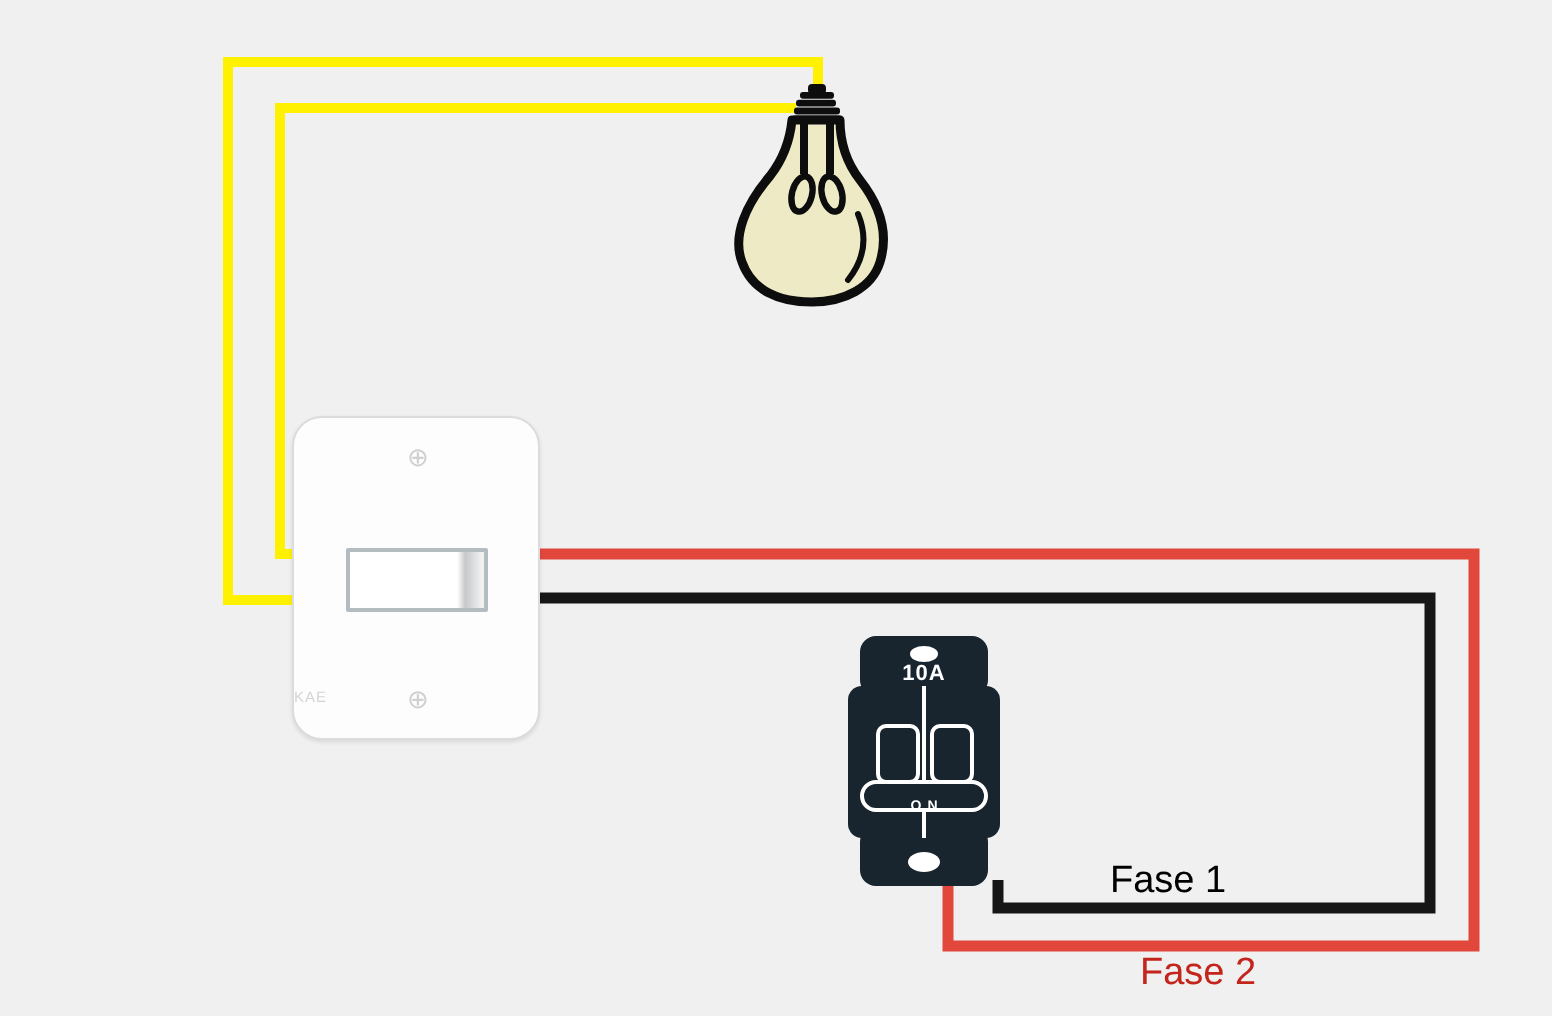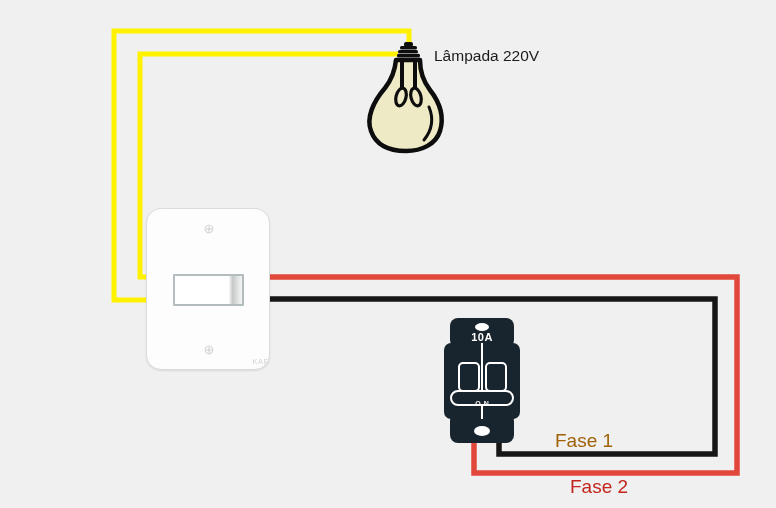--- a/index.html
+++ b/index.html
@@ -2,35 +2,35 @@
 <html><head>
 <meta charset="utf-8">
 <style>
   html,body{margin:0;padding:0;background:#eff0ef;font-family:"Liberation Sans",sans-serif;}
   .canvas{position:relative;width:776px;height:508px;background:#eff0ef;overflow:hidden;}
   .layer{position:absolute;left:0;top:0;}
   .txt{position:absolute;color:#1b1b1b;white-space:nowrap;}
   .lamp-label{left:434px;top:47px;font-size:15.5px;}
   .desc{left:416px;top:177px;font-size:15.5px;line-height:22px;}
   .fase{font-size:19px;}
-  .fase1{left:555px;top:430px;color:#a16207;}
+  .fase1{left:555px;top:430px;color:#000000;}
   .fase2{left:570px;top:476px;}
   
   .switch-plate{position:absolute;left:146px;top:208px;width:124px;height:162px;box-sizing:border-box;
     background:#fdfdfd;border:1.5px solid #dcdcdc;border-radius:15px;box-shadow:0 1px 2px rgba(0,0,0,0.10);}
   .screw{position:absolute;width:14px;height:14px;font-size:13px;line-height:13px;color:#d0d0d0;text-align:center;}
   .screw.top{left:55px;top:13px;}
   .screw.bottom{left:55px;top:134px;}
   .rocker{position:absolute;left:26px;top:65px;width:71px;height:32px;box-sizing:border-box;
     border:2px solid #b3bcbf;border-radius:1px;
     background:linear-gradient(90deg,#ffffff 0%,#ffffff 80%,#c6c8c9 86%,#f0f0f0 98%);}
-  .brand{position:absolute;bottom:3px;left:0;width:100%;text-align:right;font-size:7.5px;
+  .brand{position:absolute;bottom:16px;left:0;width:100%;text-align:left;font-size:7.5px;
     letter-spacing:0.5px;color:#d4d4d4;}
   
-  .breaker{position:absolute;left:444px;top:318px;width:76px;height:125px;}
+  .breaker{position:absolute;left:424px;top:318px;width:76px;height:125px;}
   .brk-tab{position:absolute;left:6px;width:64px;height:30px;border-radius:8px;}
   .brk-tab.top{top:0;}
   .brk-tab.bottom{top:95px;}
   .brk-body{position:absolute;left:0;top:25px;width:76px;height:76px;border-radius:7px;}
   .brk-oval{position:absolute;background:#fff;border-radius:50%;}
   .brk-oval.top{left:25px;top:5px;width:14px;height:8px;}
   .brk-oval.bottom{left:24px;top:13px;width:16px;height:10px;}
   .brk-rating{position:absolute;left:0;top:13px;width:100%;text-align:center;color:#fff;
     font-size:11px;font-weight:bold;letter-spacing:0.5px;}
   .brk-divider{position:absolute;left:36.5px;top:0;width:2.5px;height:76px;background:#fff;}
@@ -92,21 +92,20 @@
     <div class="brk-body" style="background:#18242e;">
       <div class="brk-divider"></div>
       <div class="brk-toggle left"></div>
       <div class="brk-toggle right"></div>
       <div class="brk-pill" style="background:#18242e;">
         <span>ON</span>
       </div>
     </div>
   </div>
 
-  <div class="txt lamp-label">Lâmpada 220V</div>
 
   <div class="txt desc">
   </div>
 
   <div class="txt fase fase1">Fase 1</div>
   <div class="txt fase fase2" style="color:#c3241c;">Fase 2</div>
 
 </div>
 
 </body></html>

